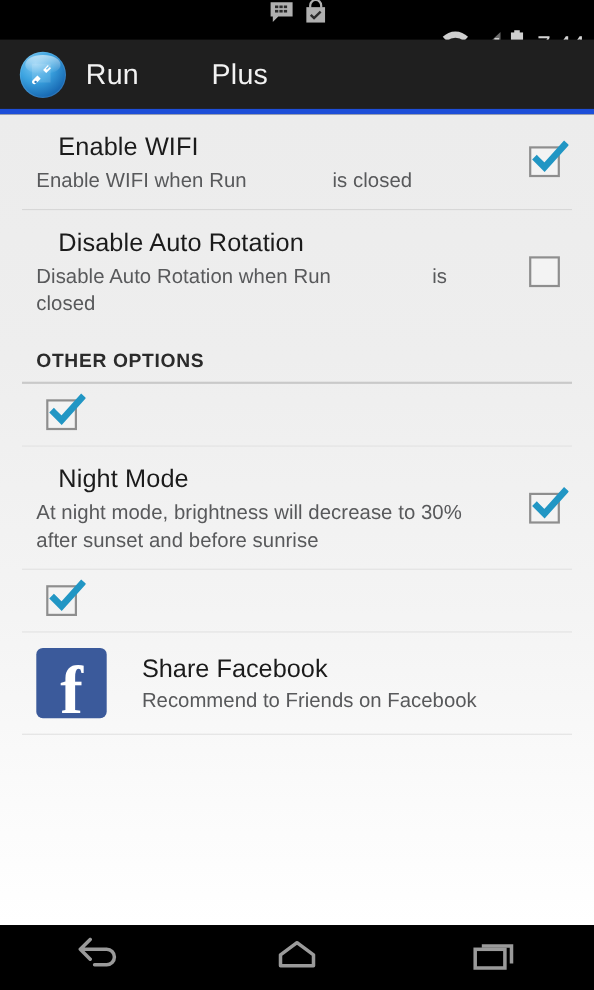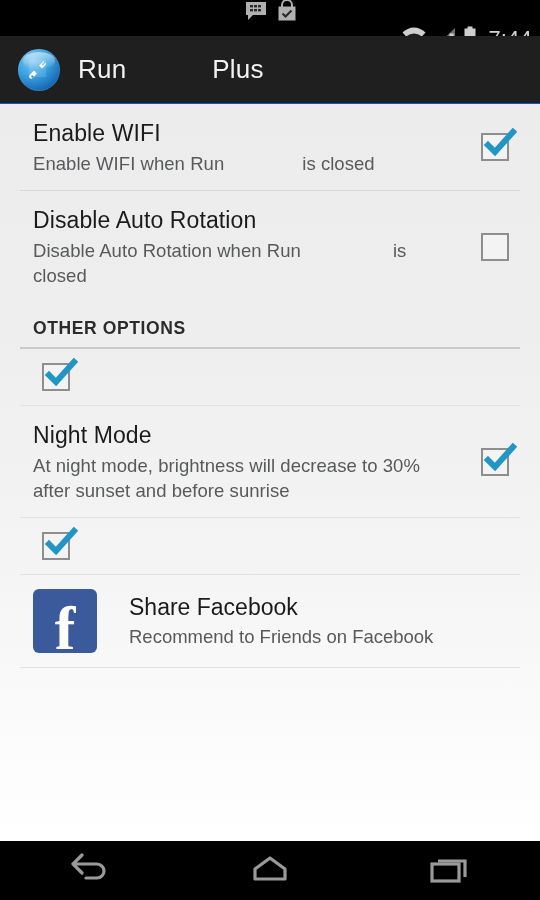--- a/index.html
+++ b/index.html
@@ -23,21 +23,21 @@
   .status-clock{
     color:#d4d4d4; font-size:22px; letter-spacing:0.2px;
     margin-left:4px; font-weight:400;
   }
   .sicon{ display:block; }
 
   
   .action-bar{
     position:absolute; top:36px; left:0; width:540px; height:68px;
     background:#1f1f1f;
-    border-bottom:1px solid #1d4ed8;
+    border-bottom:5px solid #1d4ed8;
     display:flex; align-items:center;
   }
   .app-icon{
     width:42px; height:42px; margin-left:18px;
     border-radius:50%;
     background:radial-gradient(circle at 34% 26%, #7ec8f2 0%, #3ba3e0 38%, #1565b0 78%, #0d4a86 100%);
     box-shadow:0 0 0 1px rgba(255,255,255,.10) inset;
     position:relative; flex:none;
   }
   .app-icon .gloss{
@@ -45,38 +45,39 @@
     border-radius:50% 50% 45% 45%;
     background:linear-gradient(180deg, rgba(255,255,255,.55), rgba(255,255,255,0));
     pointer-events:none;
   }
   .app-icon svg{ position:absolute; left:7px; top:7px; }
   .ab-title{
     color:#f2f2f2; font-size:26px; margin-left:18px;
     white-space:nowrap; letter-spacing:0.2px;
   }
   .ab-title2{
-    color:#f2f2f2; font-size:26px; margin-left:86px;
+    color:#f2f2f2; font-size:26px; margin-left:66px;
     white-space:nowrap; letter-spacing:0.2px;
   }
 
   
   .list{
     position:absolute; top:104px; left:0; width:540px; height:737px;
     background:linear-gradient(180deg,#ececec 0%, #eeeeee 30%, #f4f4f4 62%, #fbfbfb 85%, #ffffff 100%);
     overflow:hidden;
   }
   .row{
     position:relative; display:flex; align-items:flex-start;
     padding:14px 20px 14px 33px;
   }
   .row .texts{ flex:1; min-width:0; padding-right:10px; }
   .row .title{
     font-size:23px; color:#1b1b1b; line-height:30px; font-weight:400;
     letter-spacing:0.1px;
+    margin-left:20px;
   }
   .row .summary{
     font-size:18.5px; color:#58595b; line-height:25px; margin-top:3px;
     letter-spacing:0.05px;
   }
   .summary .app-slot{ display:inline-block; width:78px; }
   .summary .app-slot-sm{ display:inline-block; width:92px; }
 
   .cb-wrap{
     flex:none; width:46px; display:flex; align-items:center;

